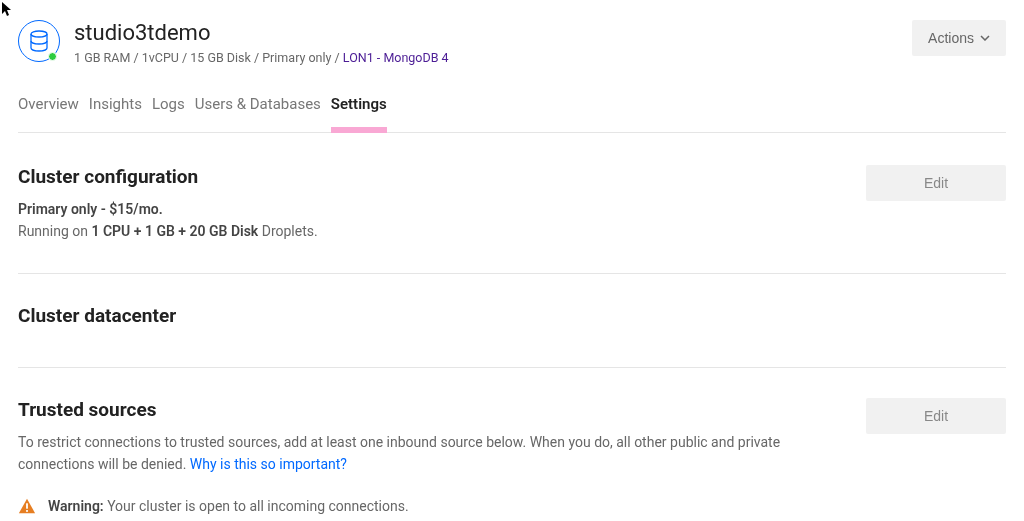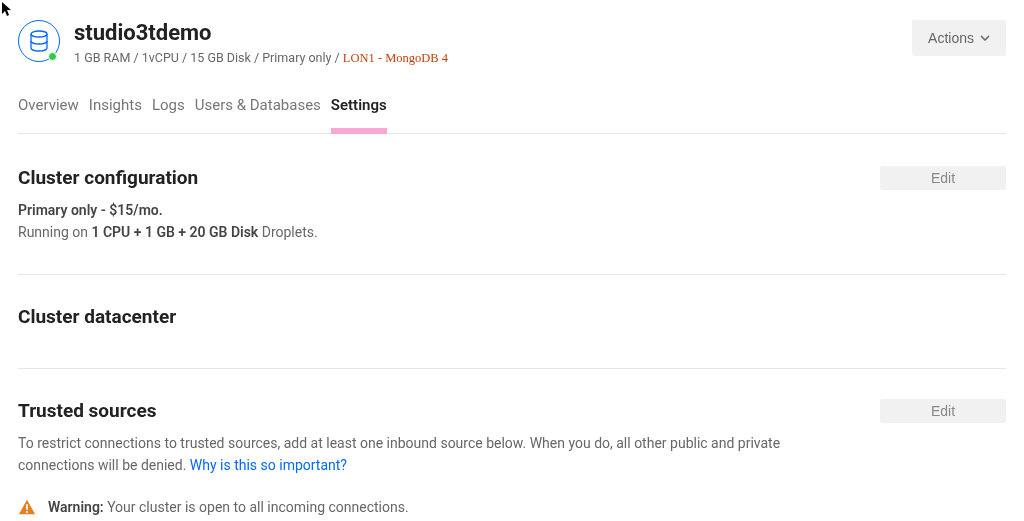--- a/index.html
+++ b/index.html
@@ -47,33 +47,32 @@
       bottom: 1px;
       right: 3px;
       width: 9px;
       height: 9px;
       background: #2ecc40;
       border-radius: 50%;
       border: 1px solid #fff;
     }
     .title-block h1 {
       font-size: 22px;
-      font-weight: 700;
+      font-weight: 400;
       color: #222;
       line-height: 1.2;
       margin-bottom: 3px;
     }
     .subtitle {
       font-size: 12.5px;
       color: #676767;
       line-height: 1.4;
     }
     .subtitle .light {
-      color: #c2410c;
-      font-family: Liberation Serif, serif;
+      color: #4c1d95;
     }
     .actions-btn {
       background: #f1f1f1;
       border: none;
       color: #666;
       font-size: 14px;
       padding: 10px 16px;
       display: flex;
       align-items: center;
       gap: 6px;
@@ -134,22 +133,22 @@
     .section-text strong {
       color: #444;
       font-weight: 600;
     }
     .edit-btn {
       background: #f1f1f1;
       border: none;
       color: #888;
       font-size: 14px;
       font-weight: 500;
-      padding: 4px 0;
-      width: 126px;
+      padding: 10px 0;
+      width: 140px;
       text-align: center;
       cursor: pointer;
       border-radius: 2px;
       margin-left: 20px;
       flex-shrink: 0;
     }
     .link {
       color: #0069ff;
       text-decoration: none;
       cursor: pointer;

